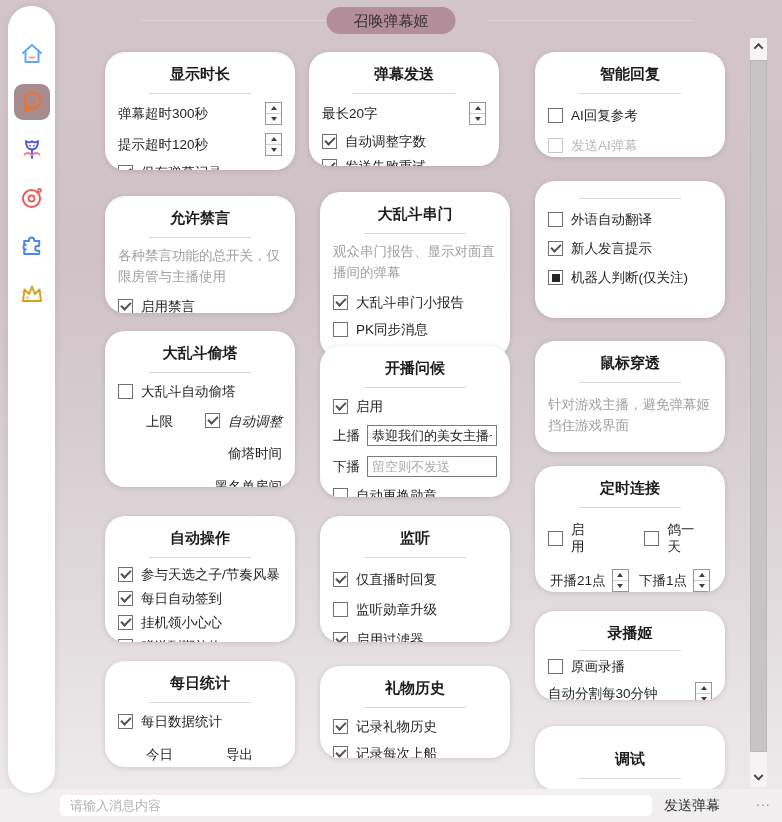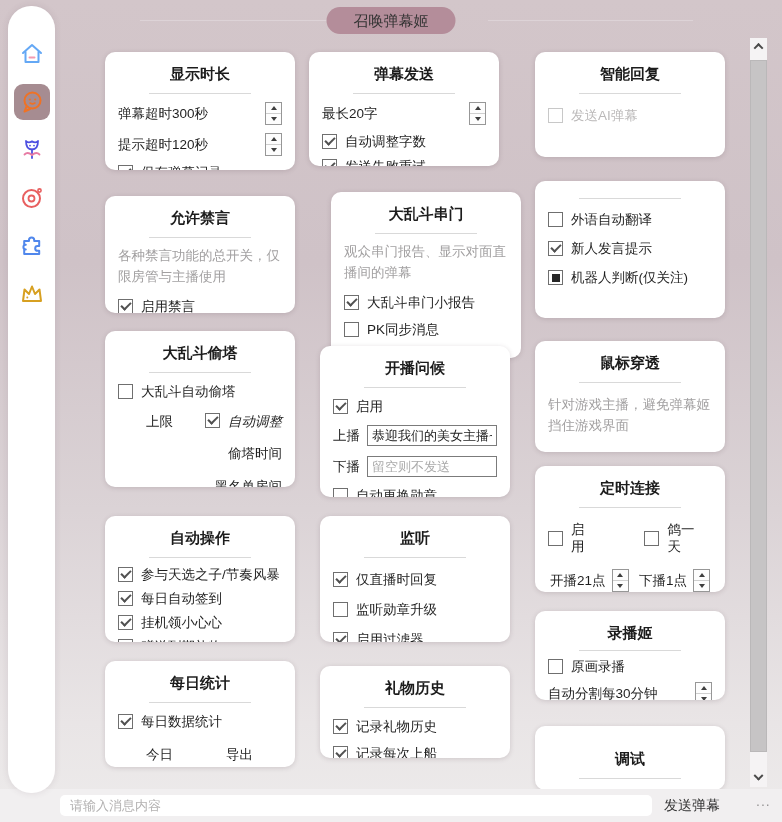--- a/index.html
+++ b/index.html
@@ -24,21 +24,21 @@
     position:absolute; left:8px; top:6px; width:47px; height:787px;
     background:#fff; border-radius:23px; box-shadow:0 0 7px rgba(80,60,70,.12);
     display:flex; flex-direction:column; align-items:center;
     padding-top:30px; gap:12px; z-index:5;
   }
   .side-tile { width:36px; height:36px; border-radius:9px; display:flex; align-items:center; justify-content:center; cursor:pointer; flex:none; }
   .side-tile.active { background:#a68c91; }
   .side-tile svg { display:block; }
   
   .card {
-    position:absolute; width:190px; background:#fff; border-radius:10px;
+    position:absolute; width:190px; background:#fff; border-radius:20px;
     box-shadow:0 1px 5px rgba(90,70,80,.20); padding:8px 13px; overflow:hidden;
   }
   .card h3 { margin:5px 0 0; text-align:center; font-size:15px; font-weight:bold; color:#1c1c1c; }
   .tdiv { width:102px; height:1px; background:#d9d9d9; margin:9px auto 8px; }
   .desc { color:#a2a0a1; font-size:13.5px; line-height:1.55; margin:4px 0 6px; }
   .row { display:flex; align-items:center; margin:10px 0; font-size:13.5px; color:#1f1f1f; }
   .row.between { justify-content:space-between; }
   .row.wide { margin:13px 0; }
   .lbl { line-height:17px; }
   .row.disabled .lbl { color:#bbb9b9; }
@@ -66,21 +66,21 @@
     font-size:13px; padding:0 4px; margin-left:7px; font-family:inherit; color:#222;
   }
   .ti::placeholder { color:#ababab; }
   
   #card-display   { left:105px; top:52px;  height:118px; }
   #card-ban       { left:105px; top:196px; height:117px; }
   #card-tower     { left:105px; top:331px; height:156px; }
   #card-autoops   { left:105px; top:516px; height:126px; }
   #card-dailystat { left:105px; top:661px; height:106px; }
   #card-send      { left:309px; top:52px;  height:114px; }
-  #card-visit     { left:331px; top:192px; height:166px; }
+  #card-visit     { left:320px; top:192px; height:166px; }
   #card-greet     { left:320px; top:346px; height:151px; }
   #card-listen    { left:320px; top:516px; height:126px; }
   #card-gift      { left:320px; top:666px; height:92px; }
   #card-smart     { left:535px; top:52px;  height:105px; }
   #card-speech    { left:535px; top:181px; height:137px; }
   #card-mouse     { left:535px; top:341px; height:111px; }
   #card-timed     { left:535px; top:466px; height:126px; }
   #card-recorder  { left:535px; top:611px; height:89px; }
   #card-debug     { left:535px; top:726px; height:64px; }
   #card-display .row, #card-send .row { margin:8px 0; }
@@ -352,20 +352,24 @@
   </div>
   <div class="row">
     <span class="cb checked"></span>
     <span class="lbl">记录每月船员</span>
   </div>
 </div>
 
 <div class="card" id="card-smart">
   <h3>智能回复</h3>
   <div class="tdiv"></div>
+  <div class="row">
+    <span class="cb"></span>
+    <span class="lbl">AI回复参考</span>
+  </div>
   <div class="row disabled">
     <span class="cb"></span>
     <span class="lbl">发送AI弹幕</span>
   </div>
 </div>
 
 <div class="card" id="card-speech">
   <div class="tdiv"></div>
   <div class="row">
     <span class="cb"></span>

